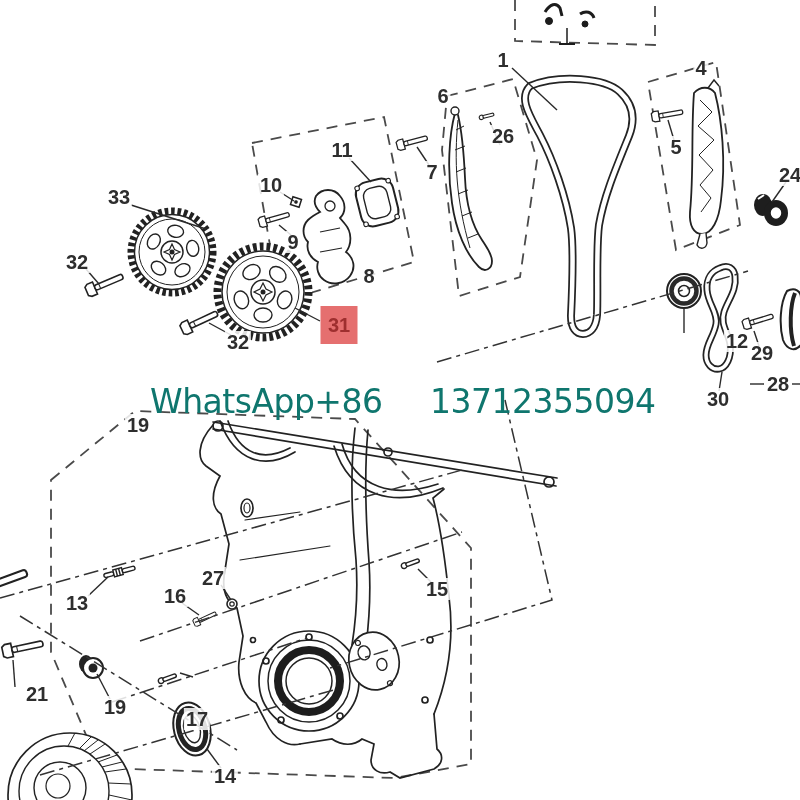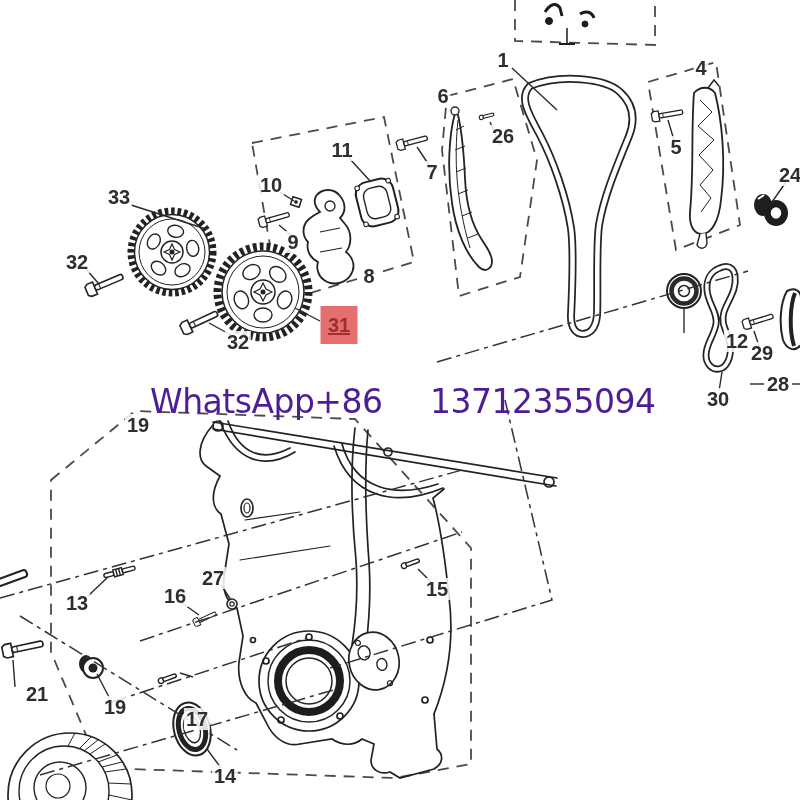--- a/index.html
+++ b/index.html
@@ -3,39 +3,38 @@
 <meta charset="utf-8">
 <style>
   html,body{margin:0;padding:0;background:#fff;}
   .stage{
     position:relative;width:800px;height:800px;background:#ffffff;
     overflow:hidden;font-family:"Liberation Sans",sans-serif;
   }
   .stage svg{position:absolute;left:0;top:0;z-index:1;}
   .watermark{
     position:absolute;left:0;top:382px;width:800px;height:40px;z-index:5;
-    pointer-events:none;color:#4c1d95;
+    pointer-events:none;color:#0f766e;
   }
   .watermark span{
     position:absolute;top:0;font-family:"DejaVu Sans",sans-serif;
     font-size:33px;letter-spacing:-0.5px;white-space:nowrap;
   }
   .wm-left{left:150px;}
   .wm-right{left:430px;}
   #callout-layer{position:absolute;left:0;top:0;width:800px;height:800px;z-index:6;pointer-events:none;}
   .callout{
     position:absolute;transform:translate(-50%,-50%);
     font-size:20px;font-weight:700;color:#2e2e2e;line-height:1;
     background:rgba(255,255,255,0.85);padding:1px 2px;white-space:nowrap;
   }
   .callout.hl{
     background:var(--hl,#e56f6f);color:var(--hlt,#9e2f2f);
     width:33px;height:24px;display:flex;align-items:center;justify-content:center;
     padding:7px 2px;
-    text-decoration:underline;
   }
 </style>
 </head>
 <body>
 
 <div class="stage">
 
 <svg width="800" height="800" viewBox="0 0 800 800">
   <defs>
     <g id="bolt">

